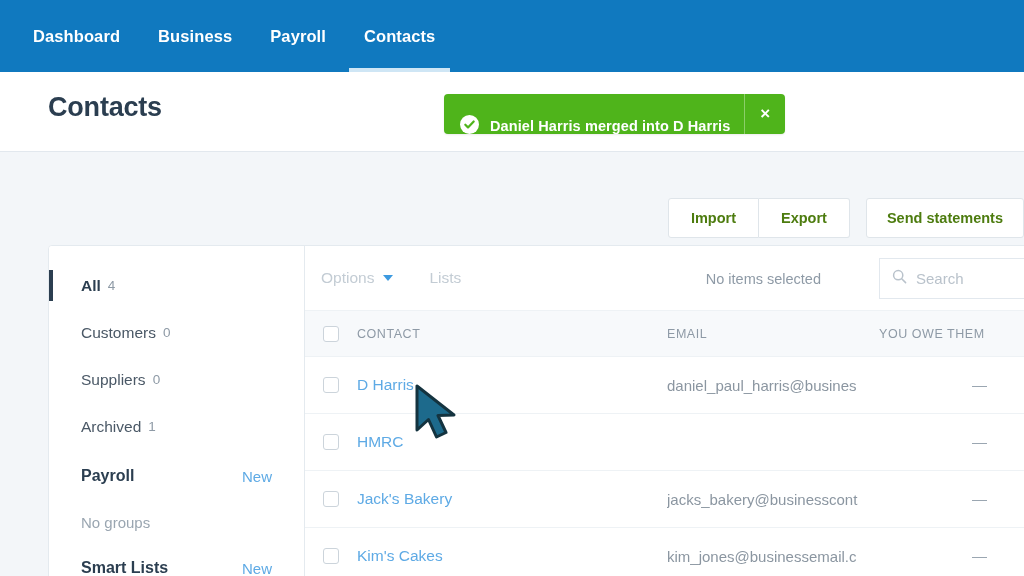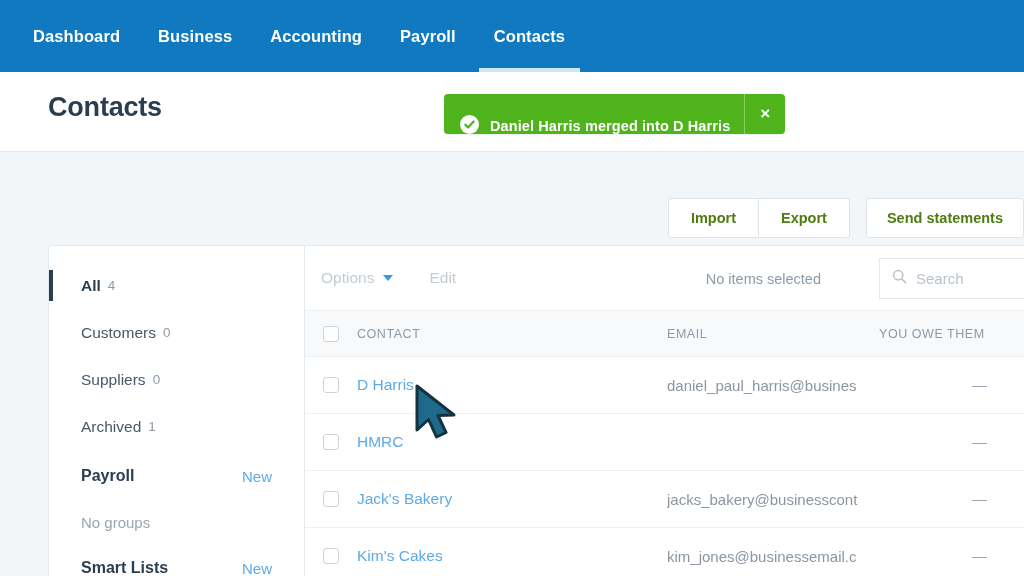--- a/index.html
+++ b/index.html
@@ -261,23 +261,20 @@
 
   <div class="topnav">
     <div class="topnav-inner">
       <div class="nav-item">
           <span>Dashboard</span>
         </div>
       <div class="nav-item">
           <span>Business</span>
         </div>
       <div class="nav-item">
-          <span>Accounting</span>
-        </div>
-      <div class="nav-item">
           <span>Payroll</span>
         </div>
       <div class="nav-item active">
           <span>Contacts</span>
         </div>
     </div>
   </div>
 
   <div class="page-header">
     <div class="page-title">Contacts</div>
@@ -336,21 +333,21 @@
       </div>
     </div>
 
     <div class="main">
 
       <div class="toolbar">
         <div class="tb-options">
           <span>Options</span>
           <span class="caret"></span>
         </div>
-        <div class="tb-edit">Edit</div>
+        <div class="tb-edit">Lists</div>
         <div class="tb-selected">No items selected</div>
         <div class="search-box">
           <span class="search-icon">
             <svg width="15" height="15" viewBox="0 0 15 15">
                 <circle cx="6.2" cy="6.2" r="4.6" stroke="#b9c2cb" stroke-width="1.5" fill="none"></circle>
                 <line x1="9.7" y1="9.7" x2="13.6" y2="13.6" stroke="#b9c2cb" stroke-width="1.5" stroke-linecap="round"></line>
               </svg>
           </span>
           <input class="search-input" type="text" placeholder="Search" style="">
 

